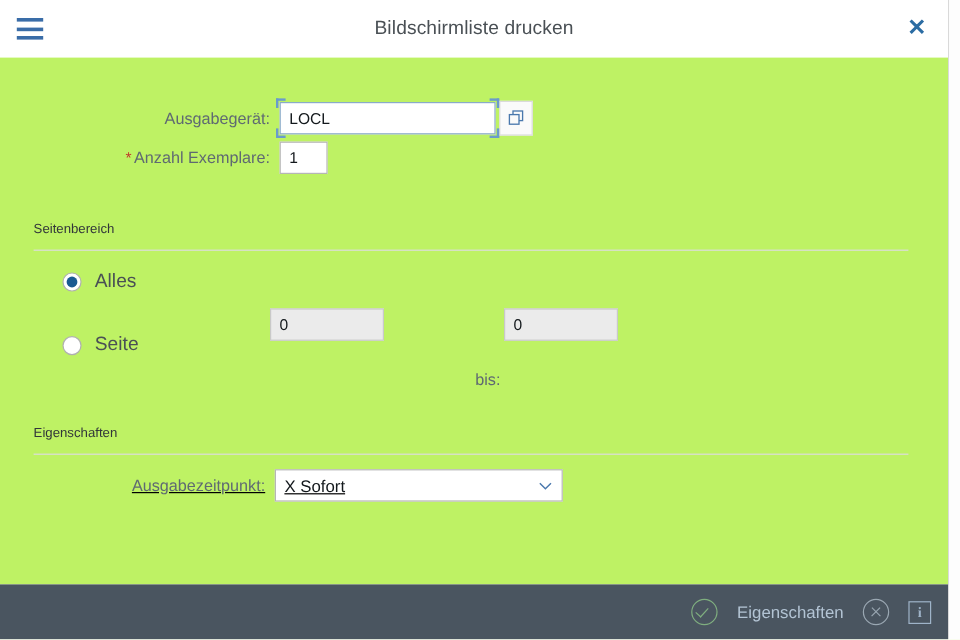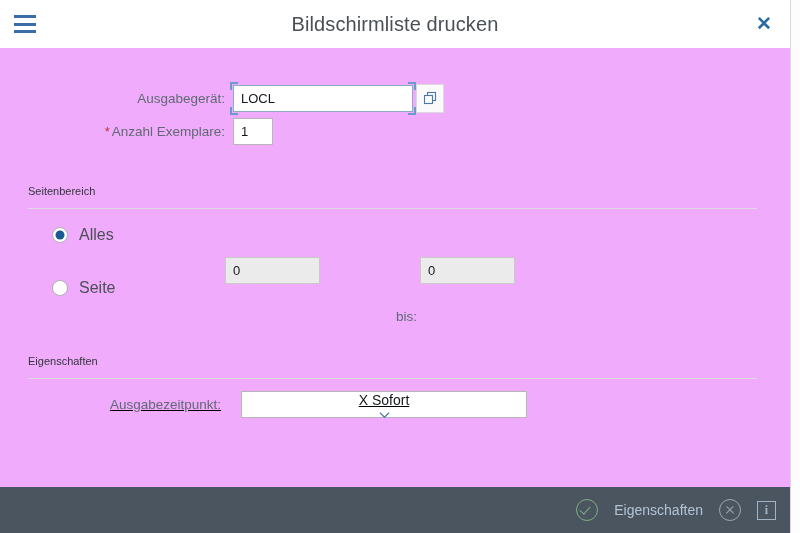--- a/index.html
+++ b/index.html
@@ -69,21 +69,21 @@
     border-radius: 0;
   }
   .dlg-title {
     position: absolute;
     left: 0;
     top: 0;
     width: 790px;
     height: 48px;
     line-height: 48px;
     text-align: center;
-    font-size: 20px;
+    font-size: 16px;
     color: #4a5055;
     letter-spacing: 0.1px;
   }
   .close-x {
     position: absolute;
     right: 14px;
     top: 12px;
     width: 24px;
     height: 24px;
     line-height: 24px;
@@ -95,21 +95,21 @@
     user-select: none;
   }
 
   
   .content {
     position: absolute;
     top: 48px;
     left: 0;
     width: 790px;
     height: 439px;
-    background: #f0abfc;
+    background: #bef264;
   }
 
   
   .frow {
     position: absolute;
     display: flex;
     align-items: center;
   }
   .flabel {
     font-size: 13.5px;
@@ -381,21 +381,21 @@
 
     <div class="flabel" style="position:absolute; left:385px; top:213px; width:32px;margin-top:48px;">bis:</div>
 
     <input class="txtinput disabled" style="width: 95px; left: 420px; top: 209px; position: absolute;" type="text" disabled="" value="0">
 
     <div class="section-head" style="left:28px; top:307px;">Eigenschaften</div>
     <div class="section-rule" style="left:28px; top:330px; width:729px;"></div>
 
     <div class="frow" style="left:94px; top:343px;text-decoration:underline;">
       <div class="flabel" style="width:127px;">Ausgabezeitpunkt:</div>
-      <div class="selbox" style="width:286px; margin-left:20px;flex-direction:column;">
+      <div class="selbox" style="width:240px; margin-left:8px;">
         <span class="seltext">X Sofort</span>
         <svg class="chev" viewBox="0 0 14 14">
           <path d="M2 5 L7 10 L12 5" fill="none" stroke="#4a78ad" stroke-width="1.3"></path>
         </svg>
       </div>
     </div>
 
   </div>
 
   <div class="footer">

